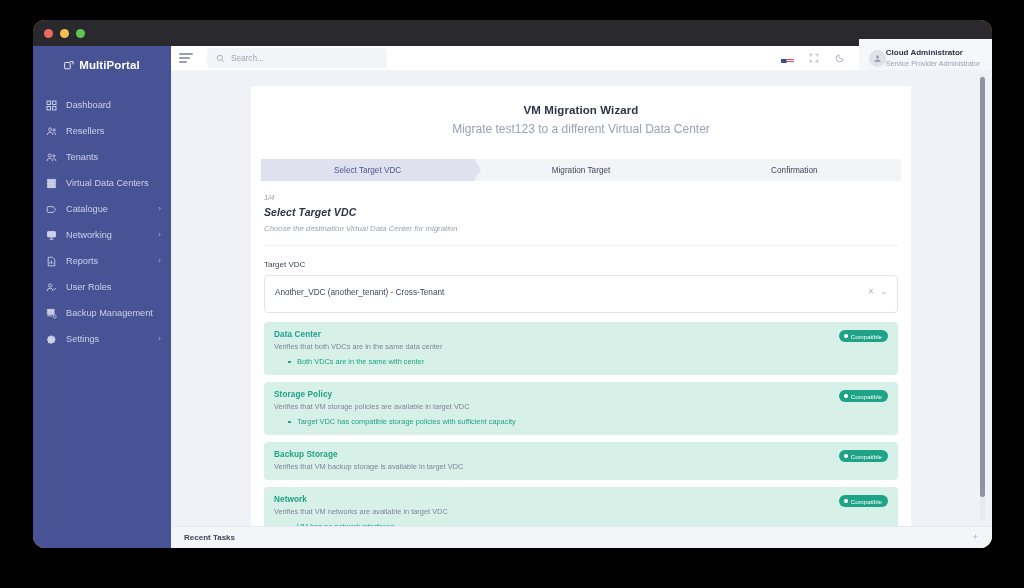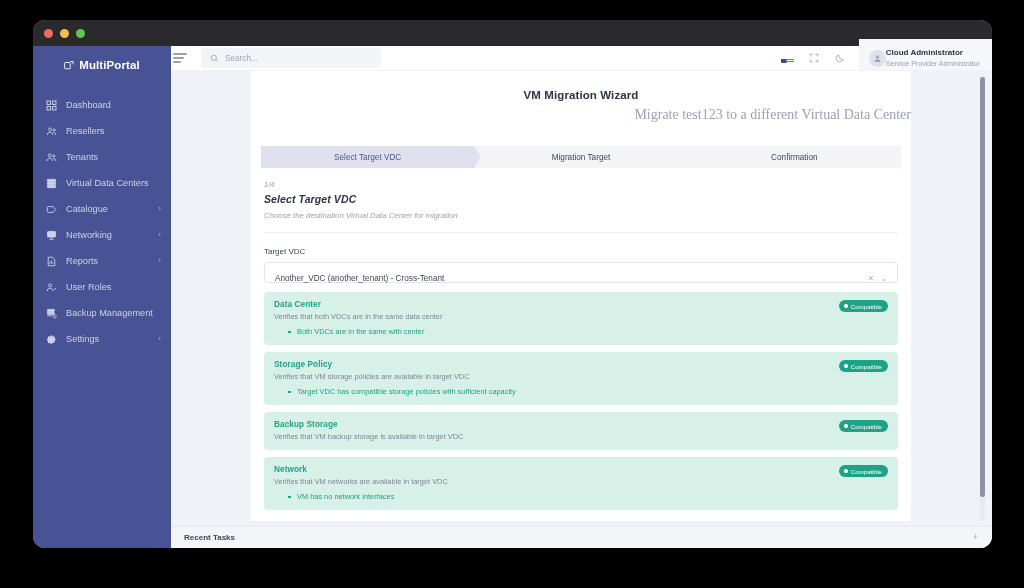--- a/index.html
+++ b/index.html
@@ -66,21 +66,21 @@
   .nav-ic svg { display: block; }
   .nav-label { flex: 1; white-space: nowrap; }
   .nav-caret { font-size: 8px; color: #aab1d8; line-height: 1; }
 
   
   .right { flex: 1; display: flex; flex-direction: column; min-width: 0; background: #f1f2f7; }
 
   .topbar {
     height: 24px; background: #ffffff;
     display: flex; align-items: center;
-    padding-left: 2px;
+    padding-left: 8px;
     flex-shrink: 0;
   }
   .hamburger { width: 14px; display: flex; flex-direction: column; gap: 2.5px; cursor: pointer; }
   .hamburger i { display:block; height: 1.6px; background: #9aa0b4; border-radius: 2px; }
   .hamburger i:nth-child(1) { width: 14px; }
   .hamburger i:nth-child(2) { width: 11px; }
   .hamburger i:nth-child(3) { width: 8px; }
 
   .searchbox {
     margin-left: 14px;
@@ -113,27 +113,27 @@
   .user-role { font-size: 7px; color: #9ba1b3; line-height: 1.35; }
 
   
   .content-scroll {
     flex: 1; position: relative; overflow: hidden;
     background: #f1f2f7;
     padding: 8px 0 0 0;
   }
   .page-card {
     position: absolute;
-    left: 80px; top: 1px; width: 660px;
+    left: 80px; top: 16px; width: 660px;
     background: #ffffff;
     min-height: 450px;
     padding: 18px 0 0 0;
   }
   .wiz-title { text-align: center; font-size: 11.5px; font-weight: bold; color: #2e3346; letter-spacing: .1px; }
-  .wiz-sub { text-align: right; font-size: 14px; color: #9ba1b3; margin-top: 6px; font-family: Liberation Serif, serif; }
+  .wiz-sub { text-align: center; font-size: 12px; color: #9ba1b3; margin-top: 6px; }
 
   .steps { display: flex; margin: 23px 10px 0 10px; height: 22px; background: #f3f4f8; }
   .step {
     flex: 1; display: flex; align-items: center; justify-content: center;
     font-size: 8.2px; color: #3f4659; position: relative;
   }
   .step.active {
     background: #dfe2ee; color: #4b5694; font-weight: normal;
   }
   .step.active:after {
@@ -146,22 +146,22 @@
 
   .sect { padding: 12px 13px 0 13px; font-style: italic; }
   .step-count { font-size: 7.6px; color: #9ba1b3; }
   .sect-title { font-size: 10.5px; font-weight: bold; color: #2e3346; margin-top: 4px; letter-spacing: .1px; }
   .sect-desc { font-size: 7.8px; color: #9ba1b3; margin-top: 6px; }
   .divider { height: 1px; background: #eceef4; margin: 12px 13px 0 13px; }
 
   .field-label { font-size: 8px; color: #3f4659; padding: 14px 13px 0 13px; }
   .select-box {
     margin: 6px 13px 0 13px;
-    height: 21px; border: 1px solid #e2e5ee; border-radius: 4px;
-    background: #fff; display: flex; align-items: center;
+    height: 38px; border: 1px solid #e2e5ee; border-radius: 4px;
+    background: #fff; display: flex; 
     padding: 12px 7px 0 10px; cursor: pointer;
   }
   .select-val { flex: 1; font-size: 8.2px; color: #3f4659; }
   .sel-ic { color: #b0b5c6; font-size: 8px; padding: 0 3px; cursor: pointer; line-height: 1; }
 
   .checks { padding: 9px 13px 0 13px; display: flex; flex-direction: column; gap: 7px; }
   .check {
     background: #d7f0e8; border-radius: 4px; padding: 8px 10px 9px 10px;
     position: relative;
   }

